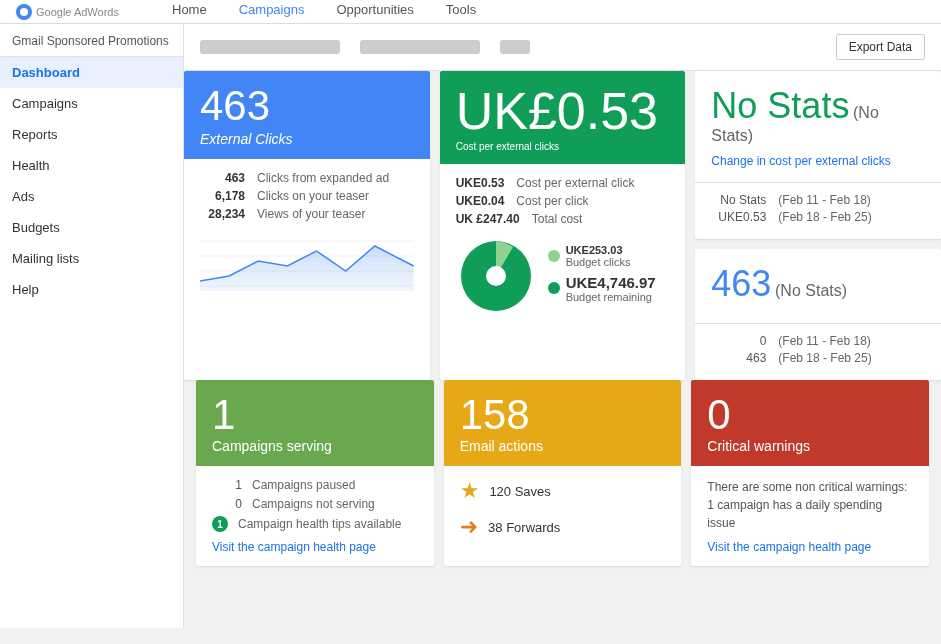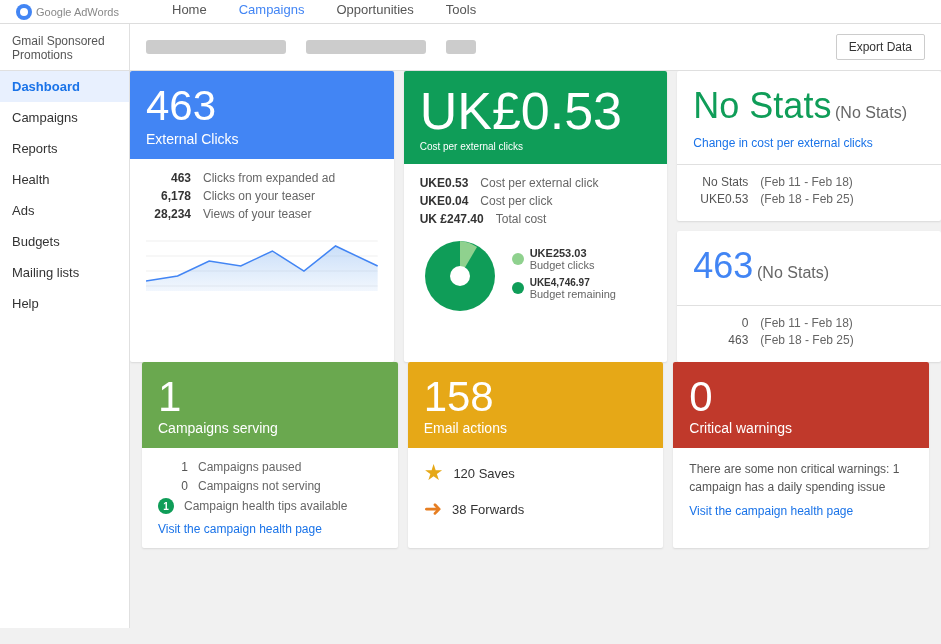--- a/index.html
+++ b/index.html
@@ -9,21 +9,21 @@
     .top-nav { display: flex; align-items: center; background: #fff; border-bottom: 1px solid #ddd; padding: 0 16px; height: 24px; }
     .logo { display: flex; align-items: center; margin-right: 20px; }
     .nav-links { display: flex; gap: 0; }
     .nav-link { padding: 10px 16px; font-size: 13px; color: #555; text-decoration: none; cursor: pointer; border-bottom: 3px solid transparent; line-height: 20px; }
     .nav-link.active { color: #4285f4; border-bottom: 3px solid #4285f4; }
 
     
     .layout { display: flex; height: calc(644px - 40px); }
 
     
-    .sidebar { width: 130px; background: #fff; border-right: 1px solid #e0e0e0; flex-shrink: 0; padding-top: 0; }
+    .sidebar { width: 184px; background: #fff; border-right: 1px solid #e0e0e0; flex-shrink: 0; padding-top: 0; }
     .sidebar-header { padding: 10px 12px 8px; font-size: 12px; color: #555; border-bottom: 1px solid #e0e0e0; }
     .sidebar-item { padding: 8px 12px; font-size: 13px; color: #333; cursor: pointer; }
     .sidebar-item.active { background: #e8f0fe; color: #1a73e8; font-weight: bold; }
 
     
     .main { flex: 1; overflow-y: auto; background: #f1f1f1; }
 
     
     .top-bar { display: flex; align-items: center; background: #fff; padding: 10px 16px; border-bottom: 1px solid #e0e0e0; }
     .top-bar-content { flex: 1; display: flex; align-items: center; gap: 20px; }
@@ -33,21 +33,21 @@
     
     .cards-top { display: grid; grid-template-columns: 1fr 1fr 1fr; gap: 10px; }
     .cards-bottom { display: grid; grid-template-columns: 1fr 1fr 1fr; gap: 10px; padding: 0 12px 12px; }
 
     
     .card { background: #fff; border-radius: 2px; overflow: hidden; box-shadow: 0 1px 2px rgba(0,0,0,0.1); }
 
     
     .card-blue-header { background: #4285f4; color: #fff; padding: 14px 16px 12px; }
     .card-blue-header .big-num { font-size: 42px; font-weight: 300; line-height: 1; }
-    .card-blue-header .subtitle { font-size: 14px; margin-top: 4px; }
+    .card-blue-header .subtitle { font-size: 14px; margin-top: 4px; font-style: italic; }
     .card-body { padding: 12px 16px; }
     .stat-row { display: flex; gap: 12px; margin-bottom: 4px; font-size: 12px; }
     .stat-num { min-width: 45px; text-align: right; font-weight: bold; color: #333; }
     .stat-label { color: #666; }
 
     
     .mini-chart { margin-top: 10px; height: 60px; }
 
     
     .card-green-header { background: #0f9d58; color: #fff; padding: 14px 16px 12px; }
@@ -209,21 +209,21 @@
               <div class="legend-item">
                 <div class="legend-dot" style="background:#8fd18e;"></div>
                 <div>
                   <div style="font-weight:bold;font-size:11px;">UKE253.03</div>
                   <div style="font-size:11px;color:#666;">Budget clicks</div>
                 </div>
               </div>
               <div class="legend-item">
                 <div class="legend-dot" style="background:#0f9d58;"></div>
                 <div>
-                  <div style="font-weight:bold;font-size:10px;">UKE4,746.97</div>
+                  <div style="font-weight:bold;font-size:15px;">UKE4,746.97</div>
                   <div style="font-size:11px;color:#666;">Budget remaining</div>
                 </div>
               </div>
             </div>
           </div>
         </div>
       </div>
 
       <div style="display:flex;flex-direction:column;gap:10px;">
 

